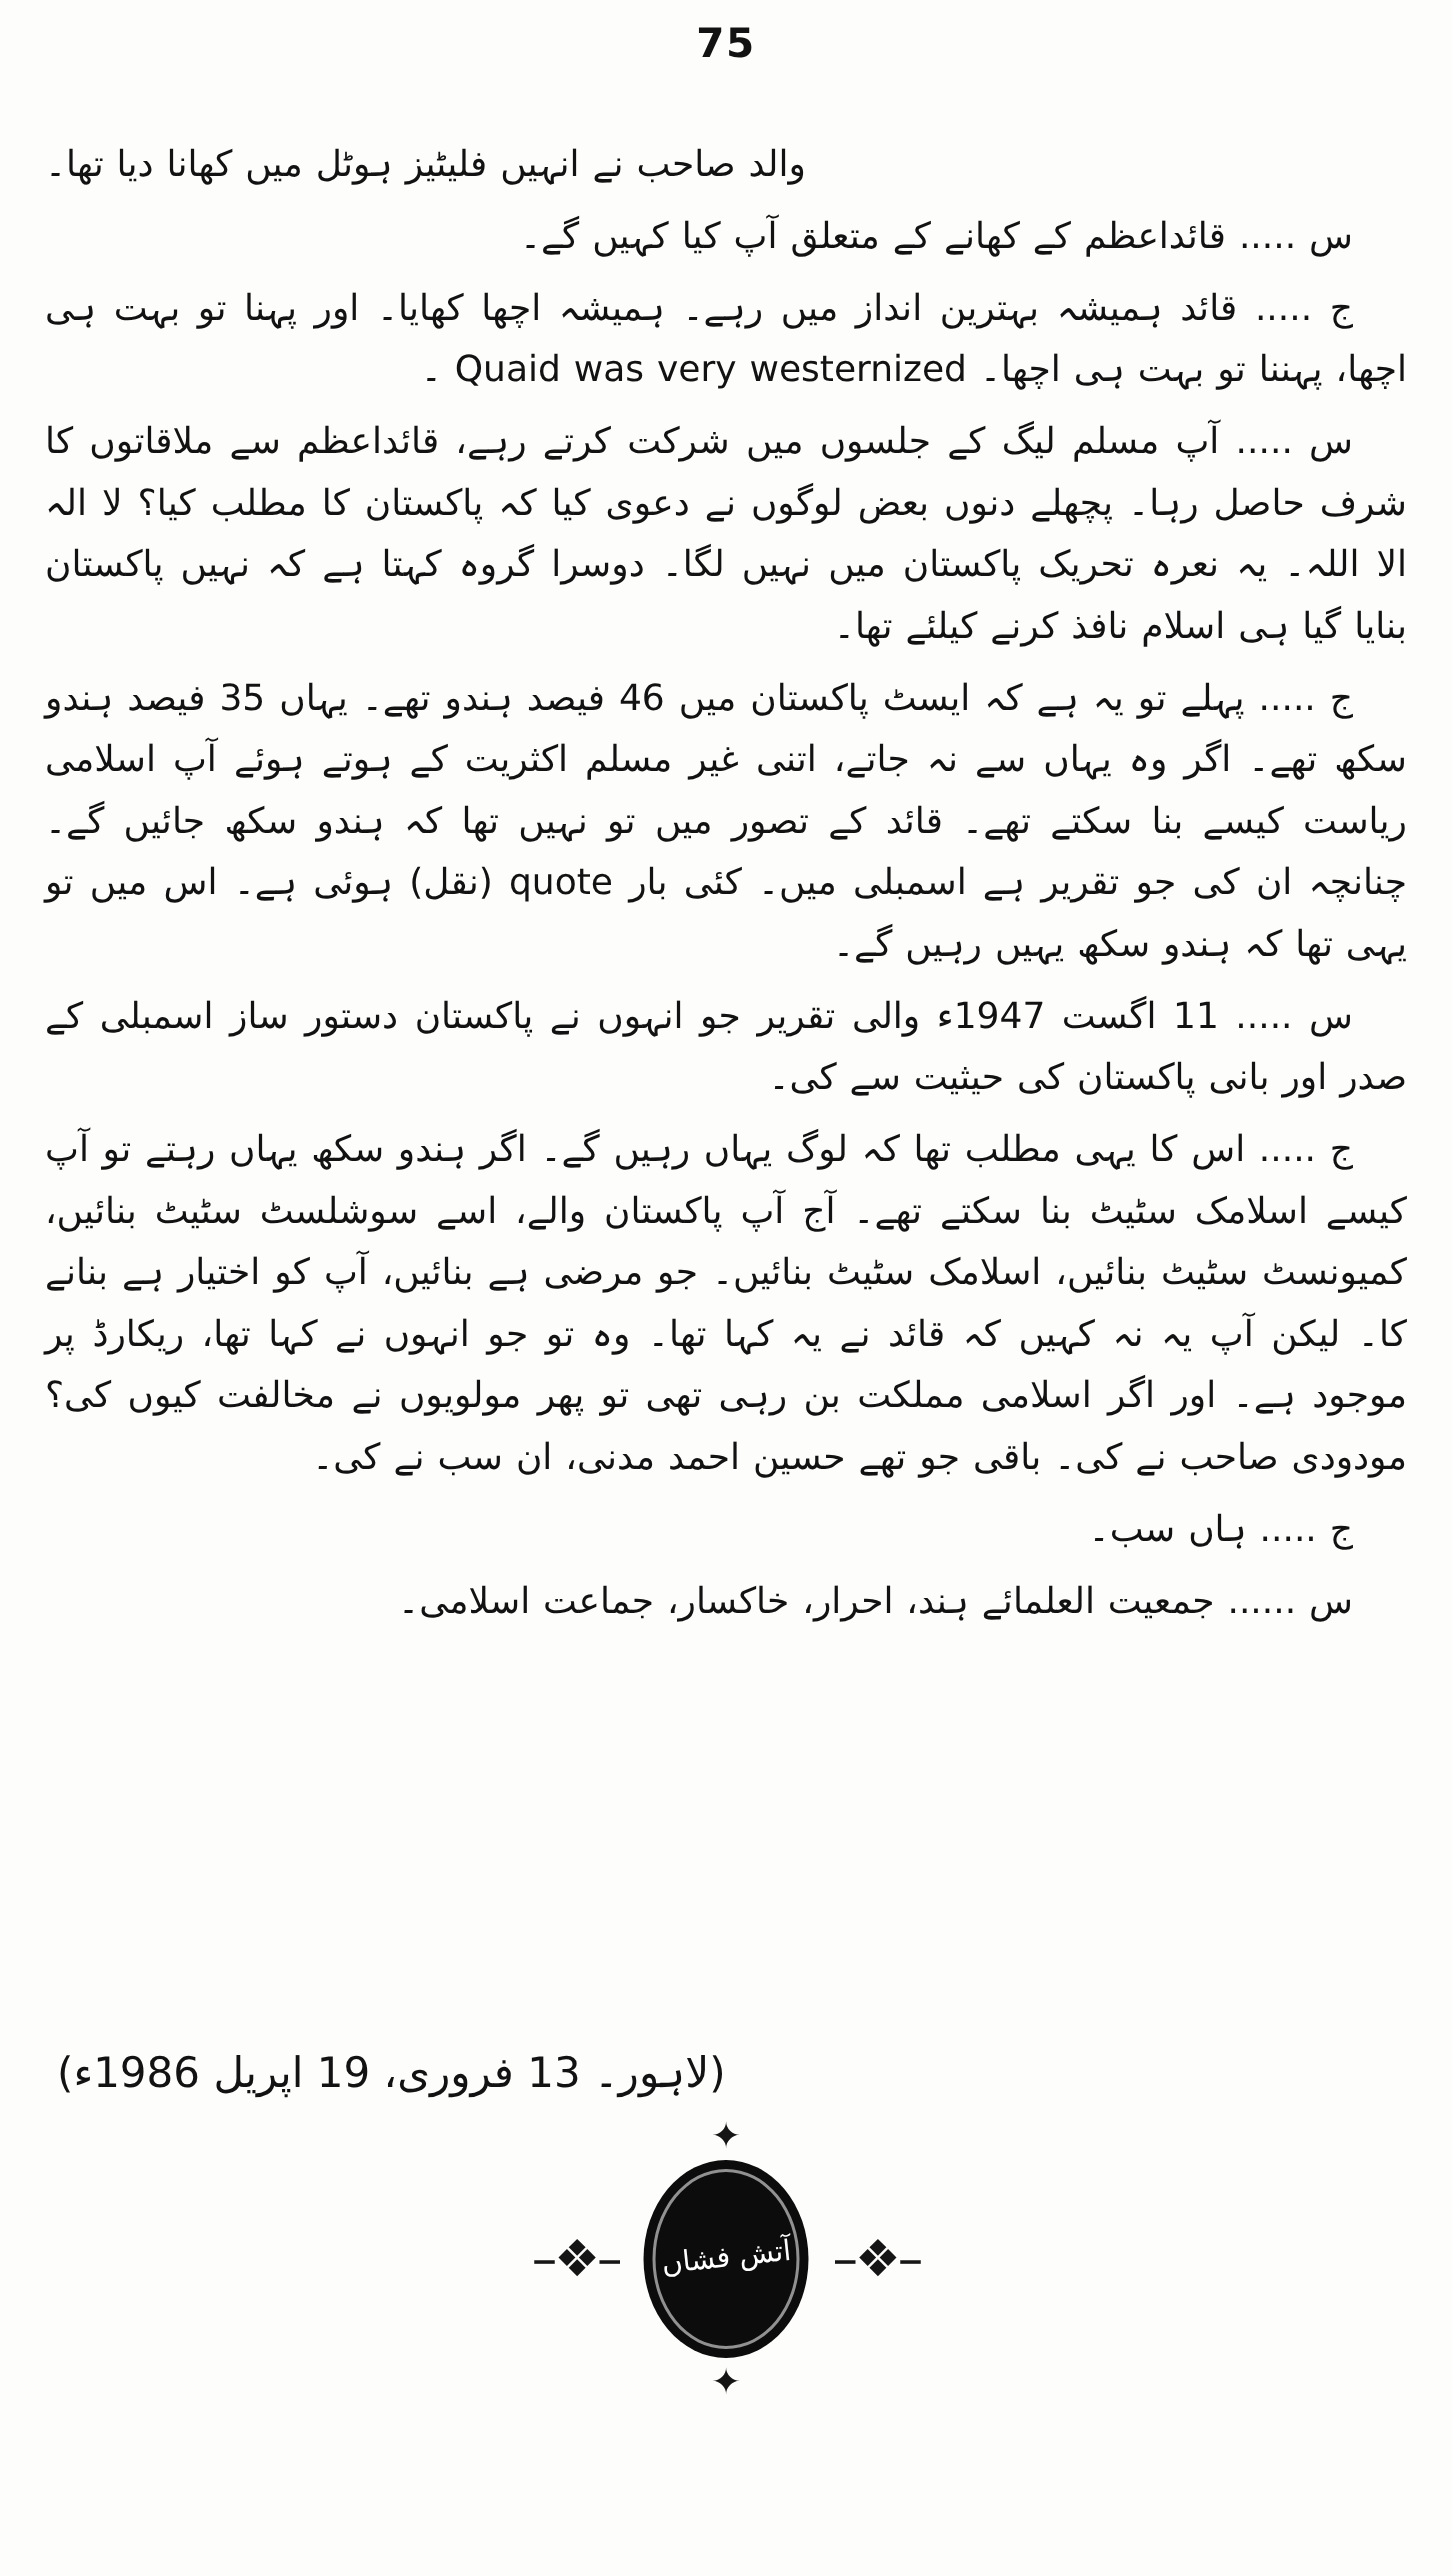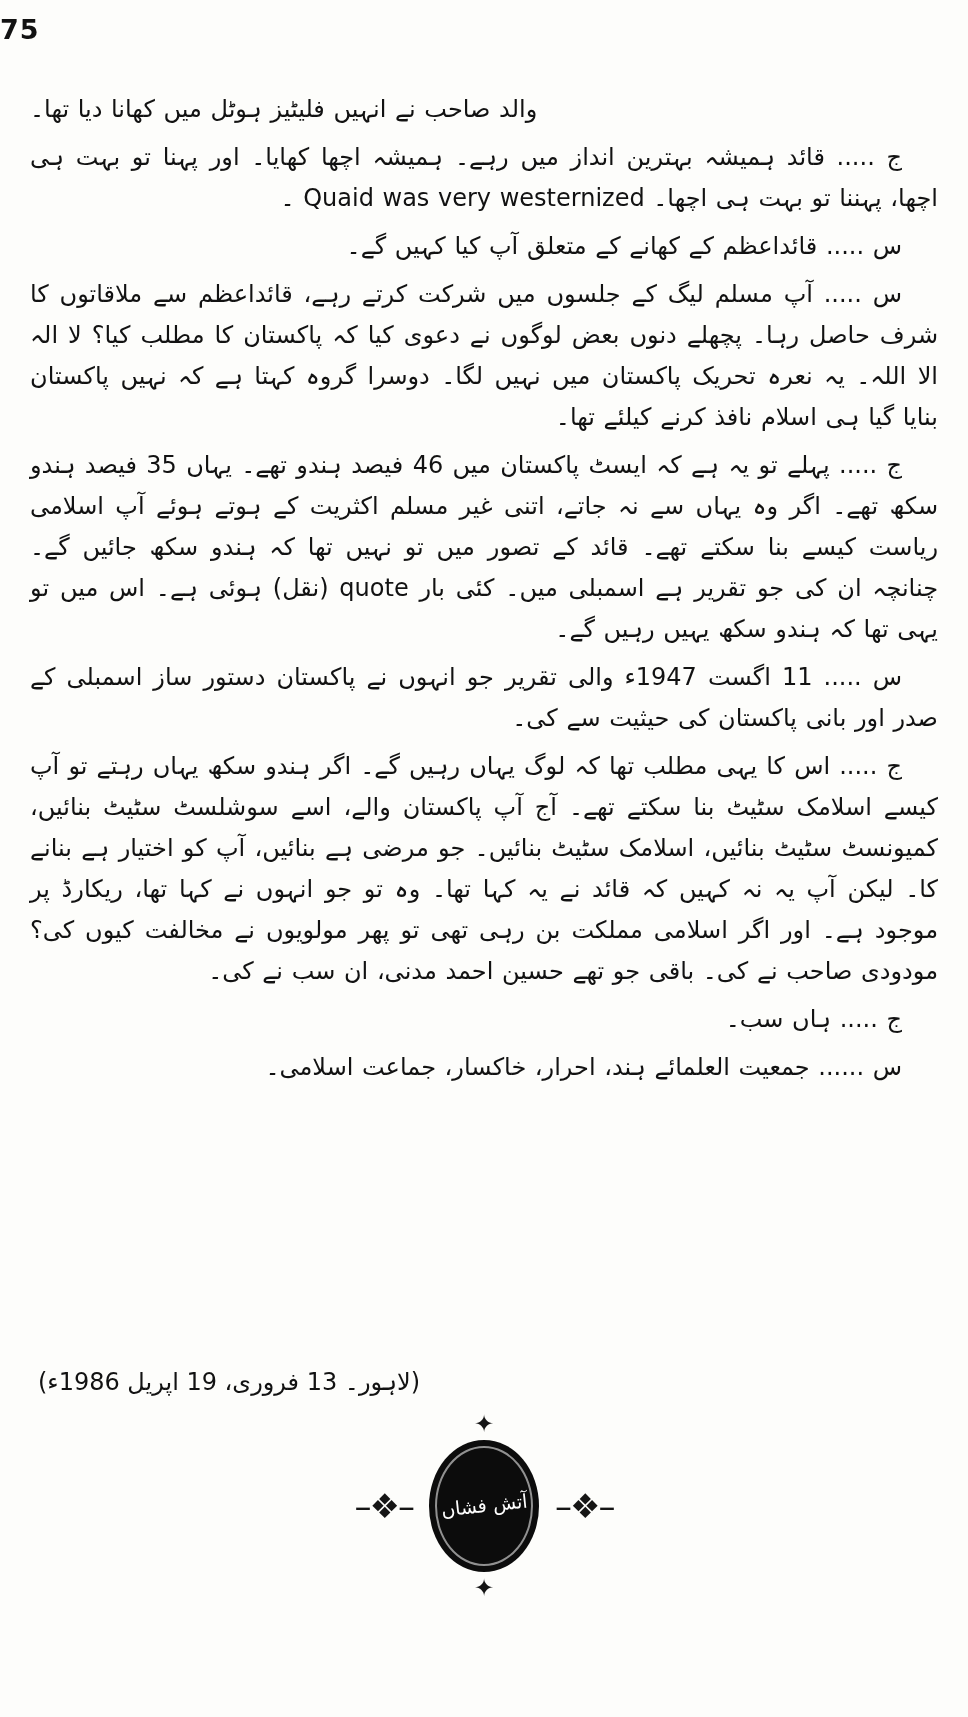--- a/index.html
+++ b/index.html
@@ -7,21 +7,21 @@
     position: relative;
     width: 968px;
     height: 1717px;
     margin: 0 auto;
     background: #fdfdfb;
     color: #121212;
     font-family: "DejaVu Sans", sans-serif;
     overflow: hidden;
   }
   .page-number {
-    text-align: left;
+    text-align: center;
     font-size: 27px;
     font-weight: bold;
     padding-top: 14px;
     letter-spacing: 1px;
   }
   .text-block {
     padding: 44px 30px 0 30px;
   }
   .para {
     margin: 0 0 7px 0;
@@ -38,21 +38,21 @@
     text-indent: 60px;
     text-align-last: left;
   }
   .para.short { text-align: right; }
   .dateline {
     position: absolute;
     top: 1362px;
     left: 38px;
     direction: rtl;
     unicode-bidi: embed;
-    font-size: 24px;
+    font-size: 28px;
     line-height: 40px;
   }
   .ornament {
     position: absolute;
     top: 1412px;
     left: 0;
     right: 0;
     display: flex;
     align-items: center;
     justify-content: center;
@@ -104,22 +104,22 @@
 </style>
 </head>
 <body>
 
 <div class="page">
 
   <div class="page-number">75</div>
 
   <div class="text-block">
     <p class="para opening">والد صاحب نے انہیں فلیٹیز ہوٹل میں کھانا دیا تھا۔</p>
+    <p class="para short">س ..... قائداعظم کے کھانے کے متعلق آپ کیا کہیں گے۔</p>
     <p class="para">ج ..... قائد ہمیشہ بہترین انداز میں رہے۔ ہمیشہ اچھا کھایا۔ اور پہنا تو بہت ہی اچھا، پہننا تو بہت ہی اچھا۔ Quaid was very westernized ۔</p>
-    <p class="para short">س ..... قائداعظم کے کھانے کے متعلق آپ کیا کہیں گے۔</p>
     <p class="para">س ..... آپ مسلم لیگ کے جلسوں میں شرکت کرتے رہے، قائداعظم سے ملاقاتوں کا شرف حاصل رہا۔ پچھلے دنوں بعض لوگوں نے دعوی کیا کہ پاکستان کا مطلب کیا؟ لا الہ الا اللہ۔ یہ نعرہ تحریک پاکستان میں نہیں لگا۔ دوسرا گروہ کہتا ہے کہ نہیں پاکستان بنایا گیا ہی اسلام نافذ کرنے کیلئے تھا۔</p>
     <p class="para">ج ..... پہلے تو یہ ہے کہ ایسٹ پاکستان میں 46 فیصد ہندو تھے۔ یہاں 35 فیصد ہندو سکھ تھے۔ اگر وہ یہاں سے نہ جاتے، اتنی غیر مسلم اکثریت کے ہوتے ہوئے آپ اسلامی ریاست کیسے بنا سکتے تھے۔ قائد کے تصور میں تو نہیں تھا کہ ہندو سکھ جائیں گے۔ چنانچہ ان کی جو تقریر ہے اسمبلی میں۔ کئی بار quote (نقل) ہوئی ہے۔ اس میں تو یہی تھا کہ ہندو سکھ یہیں رہیں گے۔</p>
     <p class="para">س ..... 11 اگست 1947ء والی تقریر جو انہوں نے پاکستان دستور ساز اسمبلی کے صدر اور بانی پاکستان کی حیثیت سے کی۔</p>
     <p class="para">ج ..... اس کا یہی مطلب تھا کہ لوگ یہاں رہیں گے۔ اگر ہندو سکھ یہاں رہتے تو آپ کیسے اسلامک سٹیٹ بنا سکتے تھے۔ آج آپ پاکستان والے، اسے سوشلسٹ سٹیٹ بنائیں، کمیونسٹ سٹیٹ بنائیں، اسلامک سٹیٹ بنائیں۔ جو مرضی ہے بنائیں، آپ کو اختیار ہے بنانے کا۔ لیکن آپ یہ نہ کہیں کہ قائد نے یہ کہا تھا۔ وہ تو جو انہوں نے کہا تھا، ریکارڈ پر موجود ہے۔ اور اگر اسلامی مملکت بن رہی تھی تو پھر مولویوں نے مخالفت کیوں کی؟ مودودی صاحب نے کی۔ باقی جو تھے حسین احمد مدنی، ان سب نے کی۔</p>
     <p class="para short">ج ..... ہاں سب۔</p>
     <p class="para short">س ...... جمعیت العلمائے ہند، احرار، خاکسار، جماعت اسلامی۔</p>
   </div>
 
   <div class="dateline">(لاہور۔ 13 فروری، 19 اپریل 1986ء)</div>
 

